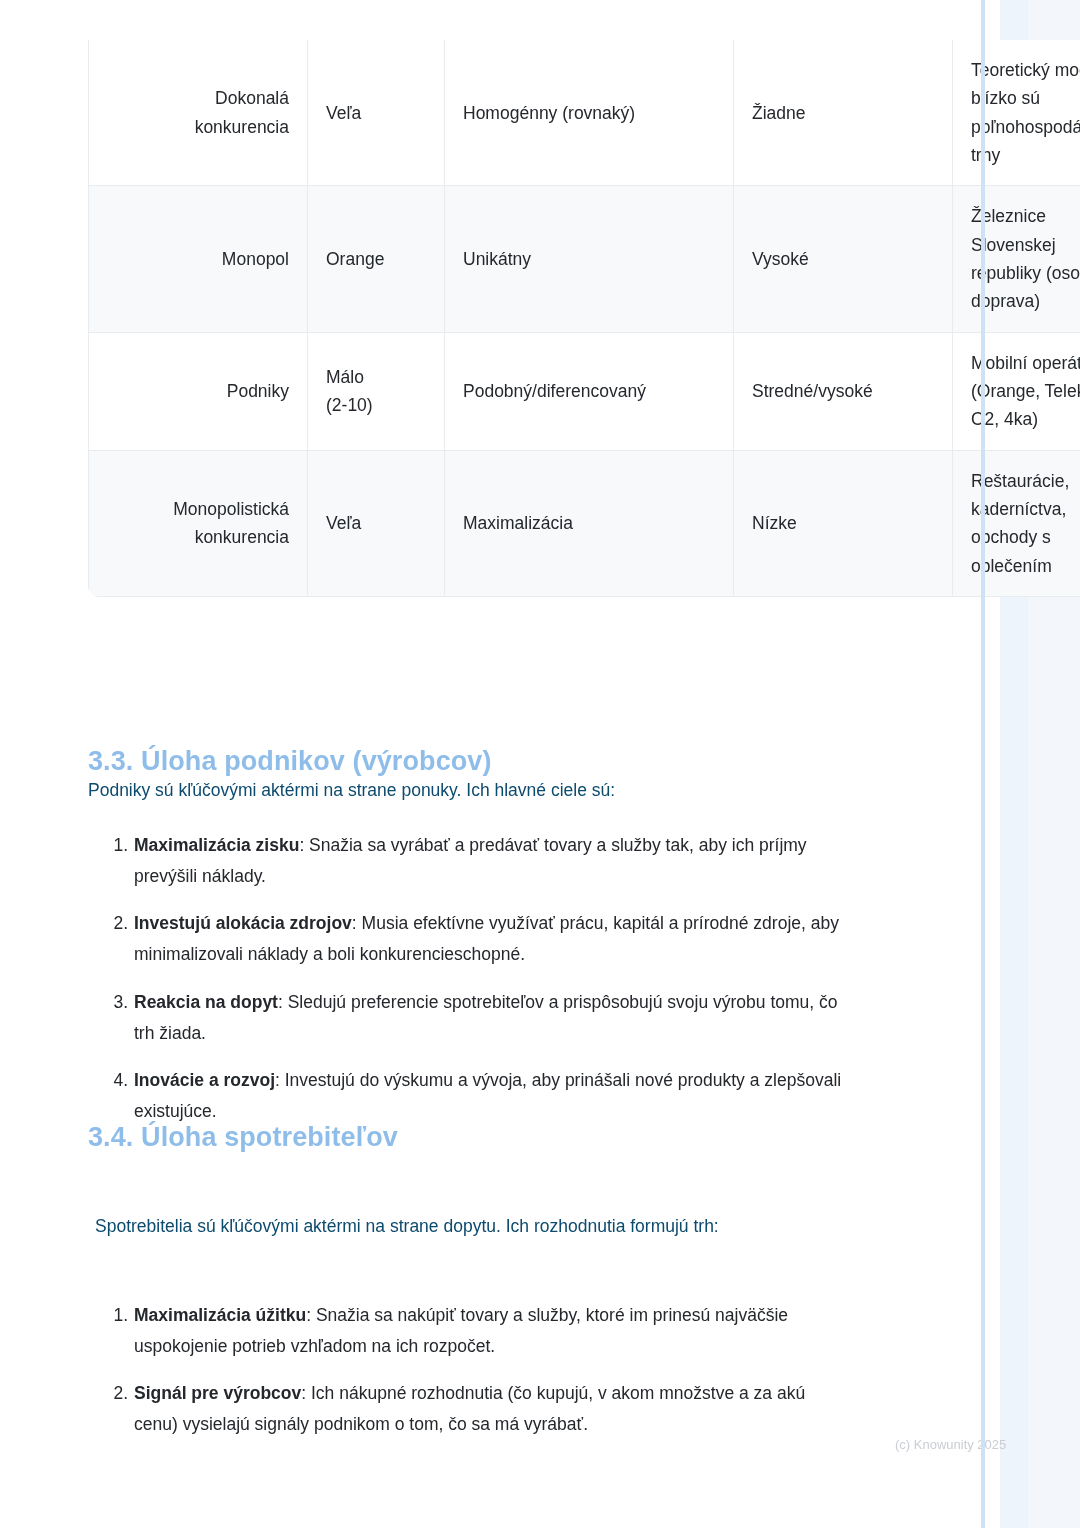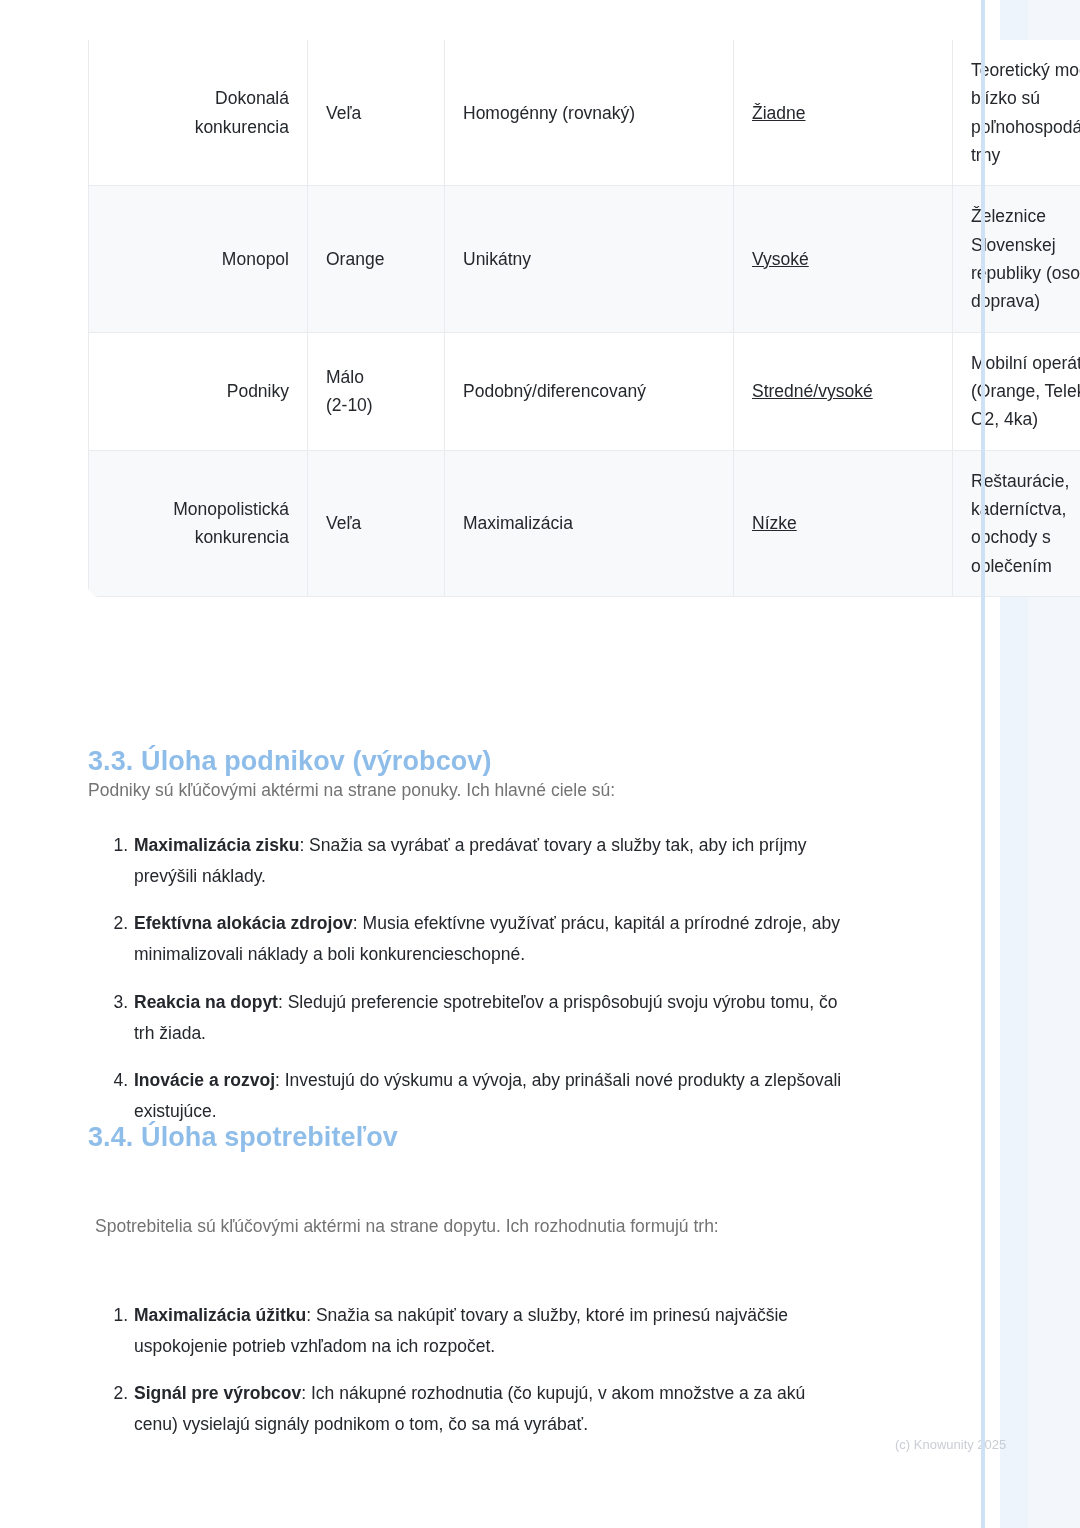--- a/index.html
+++ b/index.html
@@ -75,42 +75,42 @@
     color: #24272c;
     vertical-align: middle;
     background: #ffffff;
   }
   table.market-table tr.shaded td {
     background: #f8f9fb;
   }
   table.market-table td.c0 { width: 182px; text-align: right; }
   table.market-table td.c1 { width: 100px; }
   table.market-table td.c2 { width: 252px; }
-  table.market-table td.c3 { width: 182px; text-decoration: underline; }
+  table.market-table td.c3 { width: 182px; }
   table.market-table td.c4 { width: 209px; }
 
   table.market-table tr:first-child td { border-top: none; }
   table.market-table tr:last-child td:first-child { border-bottom-left-radius: 10px; }
   table.market-table tr:last-child td:last-child  { border-bottom-right-radius: 10px; }
 
   .cell-line { display: block; }
 
   
   h2.section-head {
     font-size: 27px;
     font-weight: bold;
     color: #8fbde9;
     margin: 0;
     letter-spacing: 0.1px;
   }
   p.body-text {
     font-size: 17.5px;
     line-height: 1.62;
     margin: 0;
-    color: #737373;
+    color: #0c4a6e;
   }
   p.body-text.justify {
     text-align: justify;
   }
 
   ol.num-list {
     margin: 0;
     padding: 0 0 0 46px;
     list-style: none;
     counter-reset: li;
@@ -230,21 +230,21 @@
     <h2 class="section-head">3.3. Úloha podnikov (výrobcov)</h2>
   </div>
 
   <div class="blk-p33">
     <p class="body-text">Podniky sú kľúčovými aktérmi na strane ponuky. Ich hlavné ciele sú:</p>
   </div>
 
   <div class="blk-l33">
     <ol class="num-list">
       <li><b>Maximalizácia zisku</b><span>: Snažia sa vyrábať a predávať tovary a služby tak, aby ich príjmy prevýšili náklady.</span></li>
-      <li><b>Efektívna alokácia zdrojov</b><span>: Musia efektívne využívať prácu, kapitál a prírodné zdroje, aby minimalizovali náklady a boli konkurencieschopné.</span></li>
+      <li><b>Investujú alokácia zdrojov</b><span>: Musia efektívne využívať prácu, kapitál a prírodné zdroje, aby minimalizovali náklady a boli konkurencieschopné.</span></li>
       <li><b>Reakcia na dopyt</b><span>: Sledujú preferencie spotrebiteľov a prispôsobujú svoju výrobu tomu, čo trh žiada.</span></li>
       <li><b>Inovácie a rozvoj</b><span>: Investujú do výskumu a vývoja, aby prinášali nové produkty a zlepšovali existujúce.</span></li>
     </ol>
   </div>
 
   <div class="blk-h34">
     <h2 class="section-head">3.4. Úloha spotrebiteľov</h2>
   </div>
 
   <div class="blk-p34">

